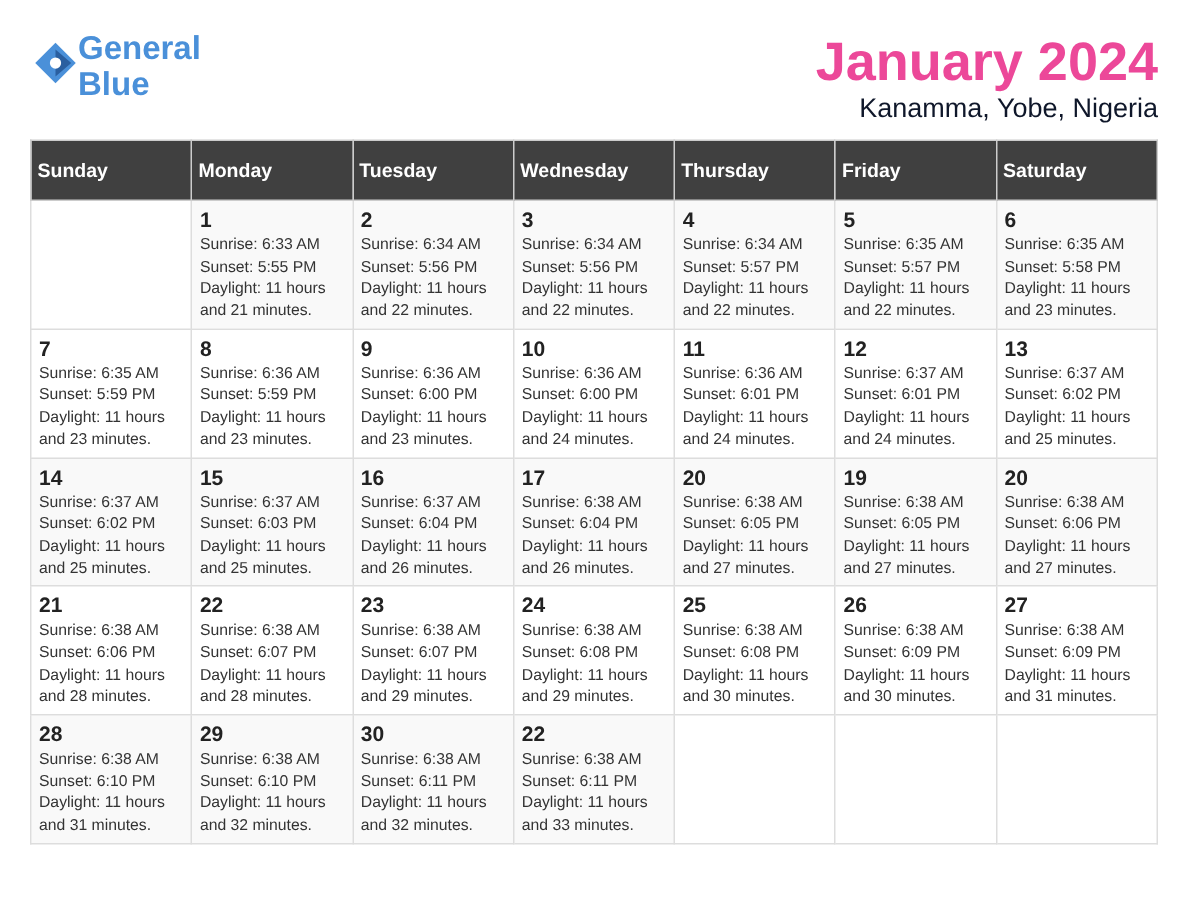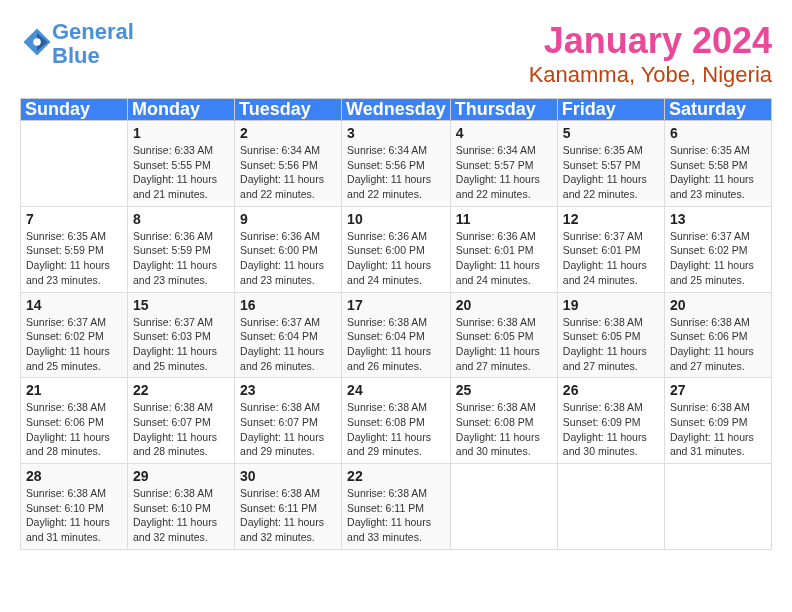--- a/index.html
+++ b/index.html
@@ -38,35 +38,35 @@
     }
     .title-block {
       text-align: right;
     }
     .title-block h1 {
       font-size: 36px;
       font-weight: bold;
       color: #ec4899;
     }
     .title-block h2 {
-      font-size: 22px;
+      font-size: 18px;
       font-weight: normal;
-      color: #c2410c;
+      color: #0f172a;
     }
     table {
       width: 100%;
       border-collapse: collapse;
       font-size: 11px;
     }
     thead tr th {
-      background-color: #3b82f6;
+      background-color: #404040;
       color: #fff;
-      padding: 0 4px;
+      padding: 12px 4px;
       text-align: left;
-      font-size: 18px;
+      font-size: 13px;
       font-weight: bold;
       border: 1px solid #ccc;
     }
     tbody tr td {
       border: 1px solid #ddd;
       vertical-align: top;
       padding: 4px 5px;
       height: 80px;
       width: 107px;
     }

